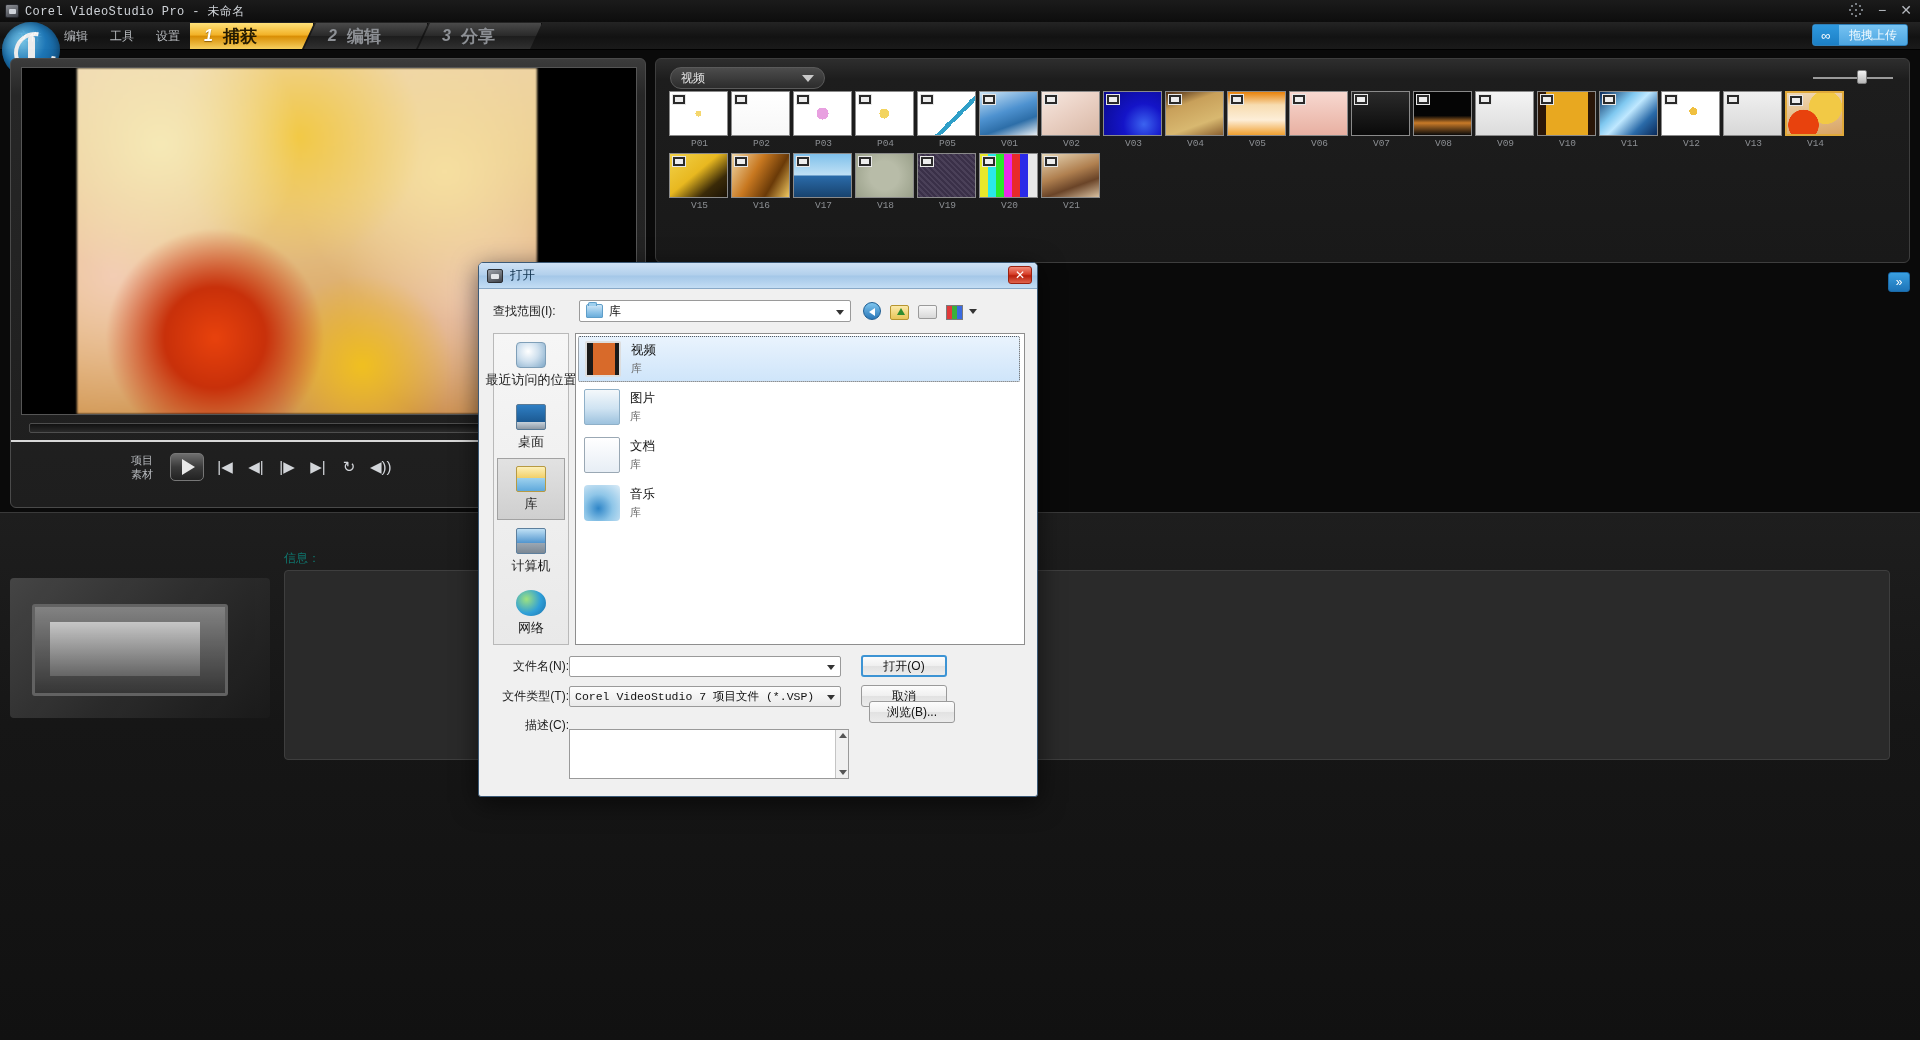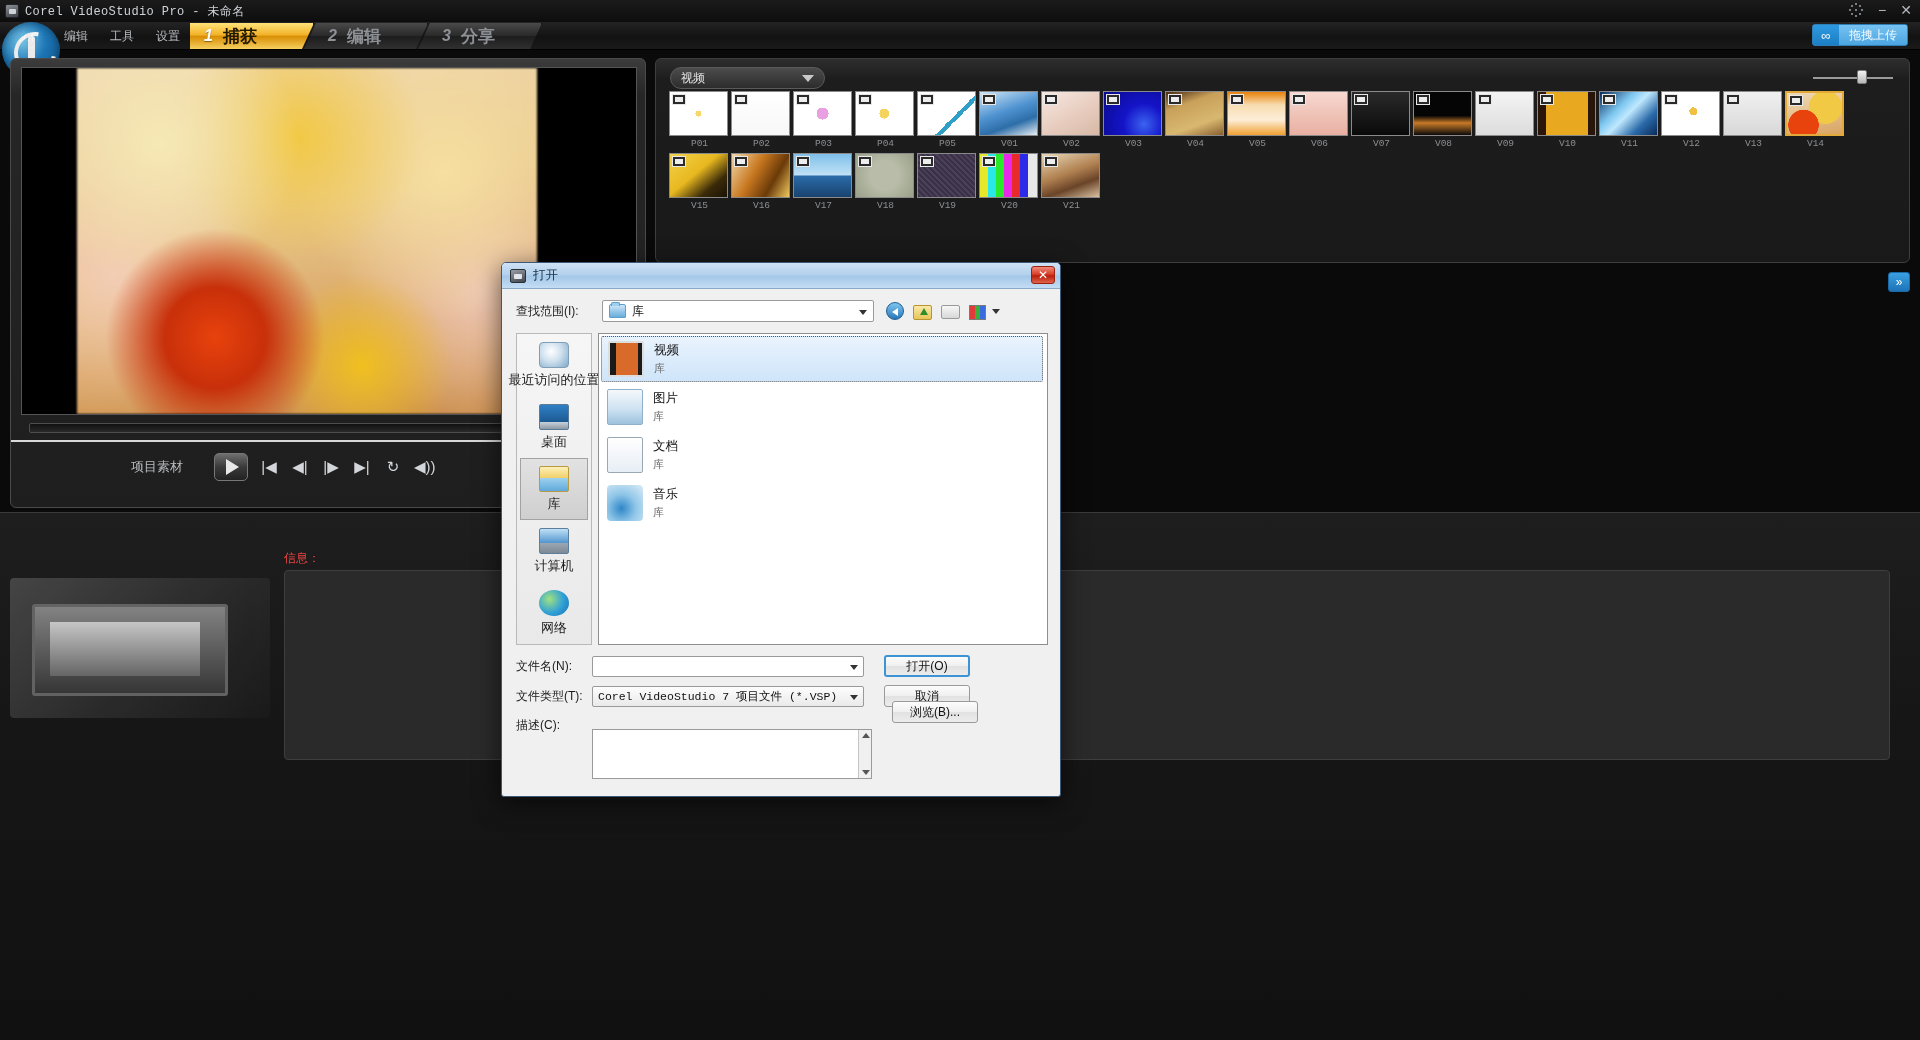--- a/index.html
+++ b/index.html
@@ -138,21 +138,21 @@
   .preview-scrub {
     position: absolute; left: 18px; top: 364px; width: 600px; height: 10px;
     background: linear-gradient(180deg,#111,#2a2a2a); border: 1px solid #4e4e4e; border-radius: 2px;
   }
   .preview-sep {
     position: absolute; left: 0; top: 381px; width: 636px; height: 2px; background: #d8d8d8;
   }
   .player-controls {
     position: absolute; left: 120px; top: 388px; height: 40px; display: flex; align-items: center; gap: 11px;
   }
-  .mode-stack { display: flex; flex-direction: row; font-size: 13px; color: #b8bbbf; line-height: 14px; margin-right: 20px; }
+  .mode-stack { display: flex; flex-direction: column; font-size: 11px; color: #b8bbbf; line-height: 14px; margin-right: 6px; }
   .mode-stack span { white-space: nowrap; }
   .play-btn {
     width: 34px; height: 28px; border-radius: 5px;
     background: linear-gradient(180deg,#6e6e6e 0%,#3a3a3a 50%,#222 100%);
     border: 1px solid #777; display: flex; align-items: center; justify-content: center;
   }
   .play-btn::after { content:""; border-left: 13px solid #e8e8e8; border-top: 8px solid transparent; border-bottom: 8px solid transparent; margin-left:3px;}
   .tbtn { color: #d2d5d9; font-size: 15px; line-height: 18px; width: 20px; text-align: center; }
 
   
@@ -195,21 +195,21 @@
     background: linear-gradient(180deg,#3a9fe0,#1d74b8); border: 1px solid #1a6aa8;
     display: flex; align-items: center; justify-content: center; color: #fff; font-size: 12px;
   }
 
   
   .lower {
     position: absolute; left: 0; top: 512px; width: 1920px; height: 528px;
     background: linear-gradient(180deg,#1e1e1e 0%,#161616 40%,#111 100%);
     border-top: 1px solid #3a3a3a;
   }
-  .info-label { position: absolute; left: 284px; top: 550px; color: #ef4444; font-size: 12px; }
+  .info-label { position: absolute; left: 284px; top: 550px; color: #0f766e; font-size: 12px; }
   .info-box {
     position: absolute; left: 284px; top: 570px; width: 1606px; height: 190px;
     background: #2a2a2a; border: 1px solid #3e3e3e; border-radius: 4px;
   }
   .cam-art {
     position: absolute; left: 10px; top: 578px; width: 260px; height: 140px;
     background:
       linear-gradient(135deg,#4a4a4a 0%,#2d2d2d 55%,#1a1a1a 100%);
     border-radius: 4px; opacity: .9;
   }
@@ -220,21 +220,20 @@
   .cam-art::after {
     content:""; position:absolute; left:40px; top:44px; width:150px; height:54px;
     background: linear-gradient(180deg,#d9d9d9,#6e6e6e);
   }
 
   
   .dialog {
     position: absolute; left: 478px; top: 262px; width: 560px; height: 535px;
     background: #f0f0f0; border: 1px solid #3c5a77; border-radius: 5px 5px 3px 3px;
     box-shadow: 0 6px 26px rgba(0,0,0,.6);
-    margin-left: 23px;
   }
   .dlg-title {
     height: 26px; border-radius: 4px 4px 0 0;
     background: linear-gradient(180deg,#cfe2f5 0%,#b2d0ec 48%,#a4c7e8 52%,#c3ddf4 100%);
     display: flex; align-items: center; padding-left: 8px; position: relative;
     border-bottom: 1px solid #89a9c7;
   }
   .dlg-title .ic {
     width: 16px; height: 14px; margin-right: 7px; border-radius: 2px;
     background: linear-gradient(160deg,#9aa0a8,#40444b); border: 1px solid #2b2e33; position: relative;
@@ -303,21 +302,21 @@
     background-image: linear-gradient(90deg,#1a1a1a 0 6px,#d86a2a 6px 28px,#1a1a1a 28px 34px);}
   .fi.picture { background: linear-gradient(180deg,#f4f8fb 0%,#cfe3f2 55%,#9dc2de 100%); border:1px solid #8fb0c8; border-radius:2px;}
   .fi.doc { background: linear-gradient(180deg,#ffffff 0%,#e7eef5 100%); border:1px solid #9aa8b4; border-radius:2px;}
   .fi.music { background: radial-gradient(circle at 40% 65%, #2f86c8 0%, #8fc6e8 45%, #dcecf7 100%); border-radius:4px;}
   .frow .ft { display: flex; flex-direction: column; }
   .frow .fn { font-size: 12.5px; color: #111; }
   .frow .fs { font-size: 11px; color: #6b6b6b; margin-top: 2px; }
 
   .form-area { position: absolute; left: 14px; top: 366px; width: 532px; }
   .frow2 { display: flex; align-items: center; margin-bottom: 8px; }
-  .flbl { width: 76px; font-size: 12px; color: #1b1b1b; }
+  .flbl { width: 76px; font-size: 12px; color: #1b1b1b; text-align: right; }
   .finput {
     width: 272px; height: 21px; background: #fff; border: 1px solid #9a9a9a; border-radius: 2px;
     display: flex; align-items: center; padding: 0 5px; position: relative;
     font-size: 11.5px; color: #111; font-family: "Liberation Mono", monospace;
   }
   .finput.combo { background: linear-gradient(180deg,#fdfdfd,#eaeaea); }
   .finput.disabled { background: #ececec; border-color: #b4b4b4; }
   .finput .cv { position: absolute; right: 5px; top: 8px; border-left:4px solid transparent;border-right:4px solid transparent;border-top:5px solid #333; }
   .dbtn {
     width: 86px; height: 22px; margin-left: 20px; border-radius: 3px;

